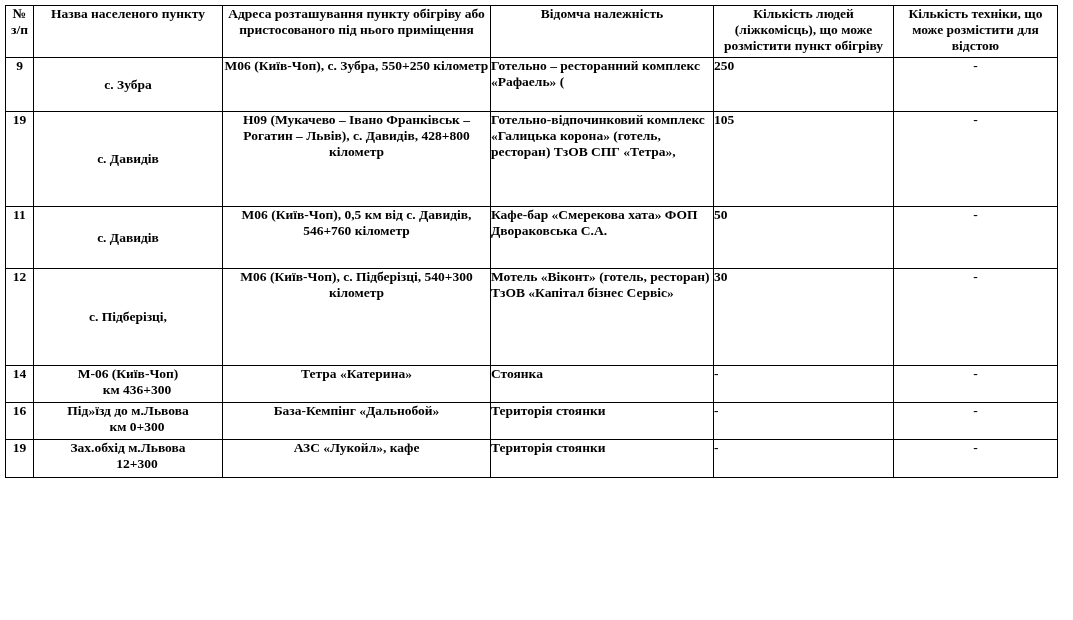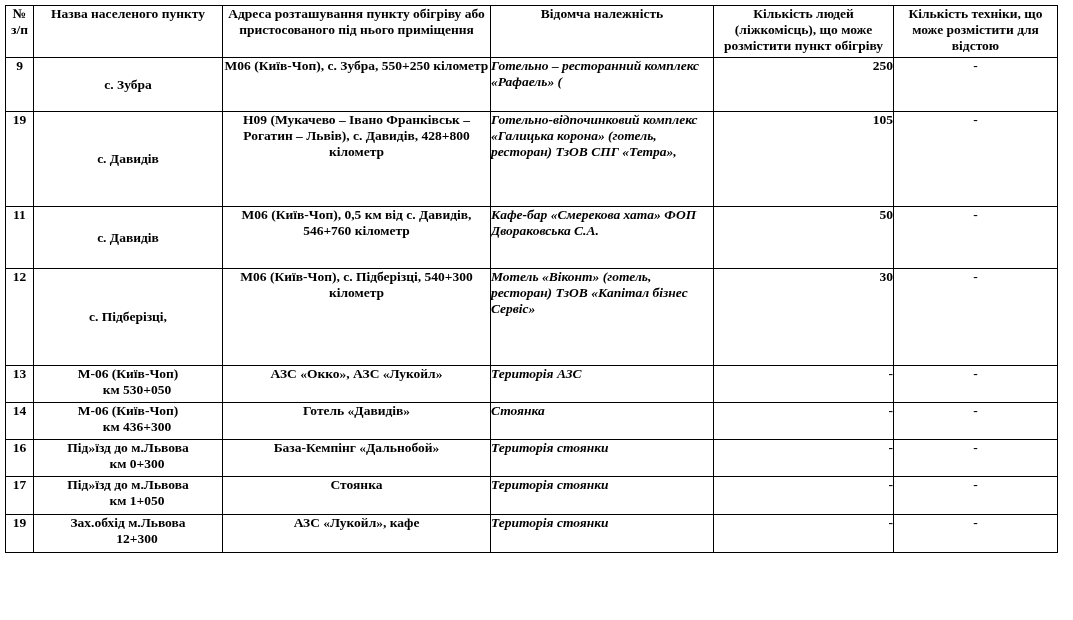--- a/index.html
+++ b/index.html
@@ -70,24 +70,23 @@
   }
   td.place.vcent { vertical-align: middle; padding-top: 0; padding-bottom: 0; text-align: center; }
   td.addr {
     padding: 4px 4px 3px 6px;
     font-size: 13.5px;
     text-align: center;
   }
   td.dep {
     padding: 4px 4px 3px 6px;
     font-size: 13.5px;
-    font-style: italic;
   }
   td.ppl {
-    text-align: right;
+    text-align: left;
     vertical-align: middle;
     font-size: 13.5px;
     padding: 2px;
   }
   td.veh {
     text-align: center;
     vertical-align: top;
     font-size: 13.5px;
     padding-top: 4px;
   }
@@ -169,76 +168,50 @@
 
       <tr class="r-12">
         <td class="num">12</td>
         <td class="place vcent">с. Підберізці,</td>
         <td class="addr">М06 (Київ-Чоп), с. Підберізці, 540+300 кілометр</td>
         <td class="dep">Мотель «Віконт» (готель, ресторан) ТзОВ «Капітал бізнес Сервіс»</td>
         <td class="ppl">30</td>
         <td class="veh">-</td>
       </tr>
 
-      <tr class="r-s">
-        <td class="num">13</td>
-        <td class="place">
-          <span class="place-two">
-            <span class="l1">М-06 (Київ-Чоп)</span>
-            <span class="l2">км 530+050</span>
-          </span>
-        </td>
-        <td class="addr">АЗС «Окко», АЗС «Лукойл»</td>
-        <td class="dep">Територія АЗС</td>
-        <td class="ppl">-</td>
-        <td class="veh">-</td>
-      </tr>
 
       <tr class="r-s">
         <td class="num">14</td>
         <td class="place">
           <span class="place-two">
             <span class="l1">М-06 (Київ-Чоп)</span>
             <span class="l2">км 436+300</span>
           </span>
         </td>
-        <td class="addr">Готель «Давидів»</td>
+        <td class="addr">Тетра «Катерина»</td>
         <td class="dep">Стоянка</td>
         <td class="ppl">-</td>
         <td class="veh">-</td>
       </tr>
 
 
       <tr class="r-s">
         <td class="num">16</td>
         <td class="place">
           <span class="place-two">
             <span class="l1">Під»їзд до м.Львова</span>
             <span class="l2">км 0+300</span>
           </span>
         </td>
         <td class="addr">База-Кемпінг «Дальнобой»</td>
         <td class="dep">Територія стоянки</td>
         <td class="ppl">-</td>
         <td class="veh">-</td>
       </tr>
 
-      <tr class="r-s2">
-        <td class="num">17</td>
-        <td class="place">
-          <span class="place-two">
-            <span class="l1">Під»їзд до м.Львова</span>
-            <span class="l2">км 1+050</span>
-          </span>
-        </td>
-        <td class="addr">Стоянка</td>
-        <td class="dep">Територія стоянки</td>
-        <td class="ppl">-</td>
-        <td class="veh">-</td>
-      </tr>
 
 
       <tr class="r-s2">
         <td class="num">19</td>
         <td class="place">
           <span class="place-two">
             <span class="l1">Зах.обхід м.Львова</span>
             <span class="l2">12+300</span>
           </span>
         </td>

